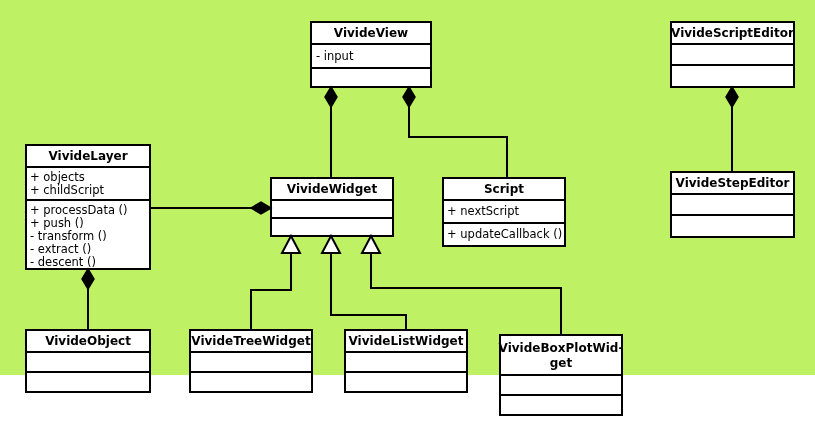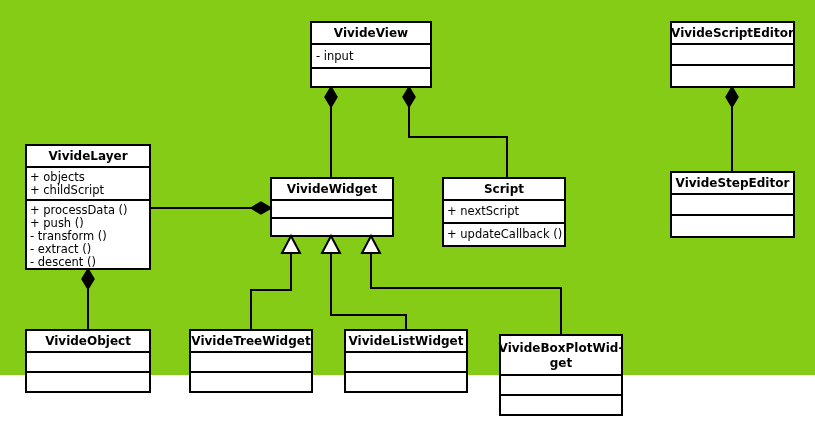--- a/index.html
+++ b/index.html
@@ -10,21 +10,21 @@
   body {
     width: 815px;
     height: 437px;
     overflow: hidden;
     font-family: "DejaVu Sans", "Liberation Sans", sans-serif;
   }
   #diagram-root {
     position: relative;
     width: 815px;
     height: 375px;
-    background: #84cc16;
+    background: #bef264;
   }
   svg#uml-canvas {
     position: absolute;
     top: 0;
     left: 0;
     width: 815px;
     height: 437px;
     display: block;
   }
   .cls-box {

